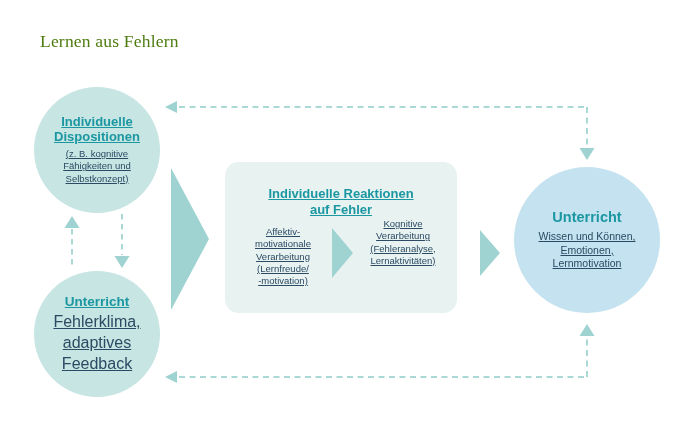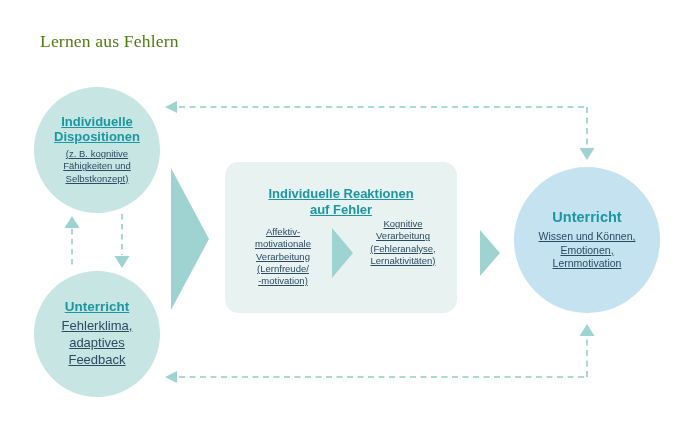--- a/index.html
+++ b/index.html
@@ -18,21 +18,21 @@
     display:flex;flex-direction:column;align-items:center;justify-content:center;
     text-align:center;
   }
   .circle-teal{background:#c7e5e2;}
   .circle-blue{background:#c4e2ef;}
   .node-heading{color:#1b97a2;font-weight:bold;font-size:13px;line-height:1.15;}
   .node-sub{color:#2b4a63;font-size:9.5px;line-height:1.3;margin-top:3px;text-align:center;}
   #dispositions-circle{left:34px;top:87px;width:126px;height:126px;}
   #unterricht-circle{left:34px;top:271px;width:126px;height:126px;}
   #unterricht-circle .node-heading{font-size:13.5px;}
-  #unterricht-circle .node-sub{font-size:13px;}
+  #unterricht-circle .node-sub{font-size:16px;}
   #results-circle{left:514px;top:167px;width:146px;height:146px;}
   #results-circle .node-heading{font-size:14.5px;}
   #results-circle .node-sub{font-size:10.5px;margin-top:4px;}
   #reactions-box{
     position:absolute;left:225px;top:162px;width:232px;height:151px;
     background:#e7f2f1;border-radius:14px;
   }
   #reactions-heading{
     position:absolute;left:0;top:24px;width:232px;text-align:center;
     color:#1b97a2;font-weight:bold;font-size:13px;line-height:1.25;

